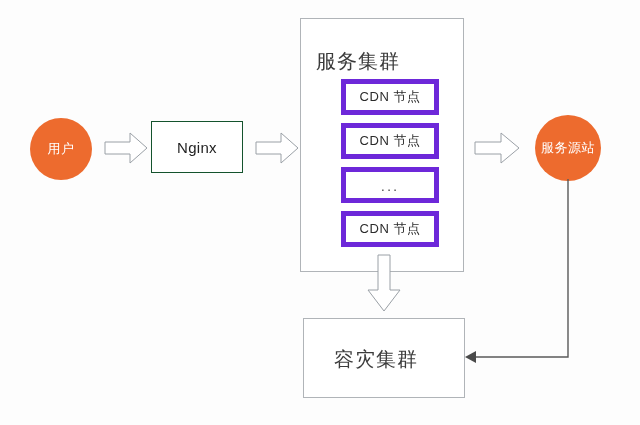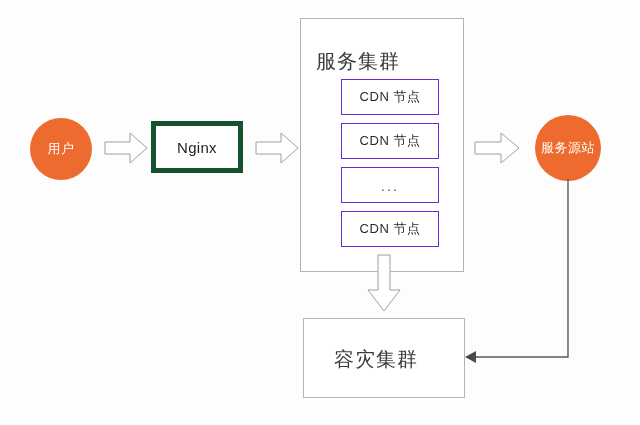--- a/index.html
+++ b/index.html
@@ -25,42 +25,42 @@
     justify-content: center;
     text-align: center;
     line-height: 1.15;
     font-size: 13px;
     letter-spacing: 0.5px;
     box-sizing: border-box;
   }
   .node-box {
     position: absolute;
     background: #ffffff;
-    border: 5px solid #14532d;
+    border: 1px solid #14532d;
     box-sizing: border-box;
     display: flex;
     align-items: center;
     justify-content: center;
     color: #262626;
   }
   .box-outer {
     border: 1px solid #b0b4b8;
     display: block;
   }
   .cluster-title {
     position: absolute;
     color: #3b3b3b;
     font-size: 20px;
     letter-spacing: 1px;
     white-space: nowrap;
   }
   .cdn-node {
     position: absolute;
     background: #ffffff;
-    border: 1px solid #6d28d9;
+    border: 5px solid #6d28d9;
     box-sizing: border-box;
     display: flex;
     align-items: center;
     justify-content: center;
     font-size: 13px;
     color: #2b2b2b;
     letter-spacing: 0.5px;
   }
   .label-nginx {
     font-size: 15px;

